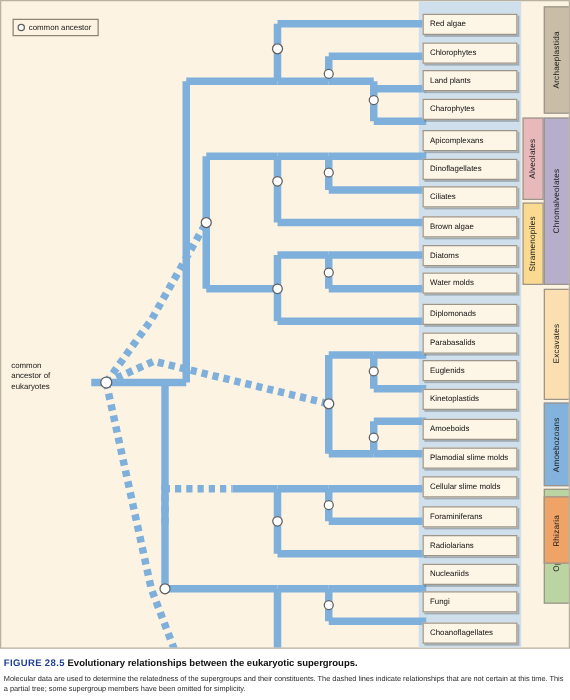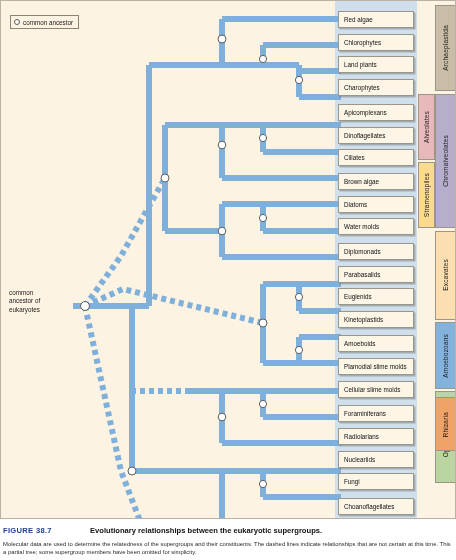--- a/index.html
+++ b/index.html
@@ -80,21 +80,21 @@
     transform: rotate(180deg);
     white-space: nowrap;
   }
 
   
   #caption { position: absolute; left: 3px; top: 526px; width: 450px; }
   #caption-title { font-size: 7.6px; color: #111111; line-height: 10px; }
   #caption-title .fig-no {
     color: #1c3f94; font-weight: bold; letter-spacing: 0.3px;
   }
-  #caption-title .fig-text { font-weight: bold; margin-left: 36px; }
+  #caption-title .fig-text { font-weight: bold; }
   #caption-body {
     margin-top: 4px;
     font-size: 5.9px; line-height: 8.2px; color: #2b2b2b;
   }
 </style>
 </head>
 <body>
 
 <div id="figure">
 
@@ -302,20 +302,20 @@
       </div>
       <div class="band" style="background: rgb(240, 163, 103); top: 396.333px; height: 54.1248px; left: 434px; width: 21px;">
         <span>Rhizaria</span>
       </div>
     </div>
 
 </div>
 
 <div id="caption">
   <div id="caption-title">
-    <span class="fig-no">FIGURE 38.7</span>
+    <span class="fig-no">FIGURE 28.5</span>
     <span class="fig-text">Evolutionary relationships between the eukaryotic supergroups.</span>
   </div>
   <div id="caption-body">
     <span>Molecular data are used to determine the relatedness of the supergroups and their constituents. The dashed lines indicate relationships that are not certain at this time.</span>
     <span>This a partial tree; some supergroup members have been omitted for simplicity.</span>
   </div>
 </div>
 
 </body></html>

